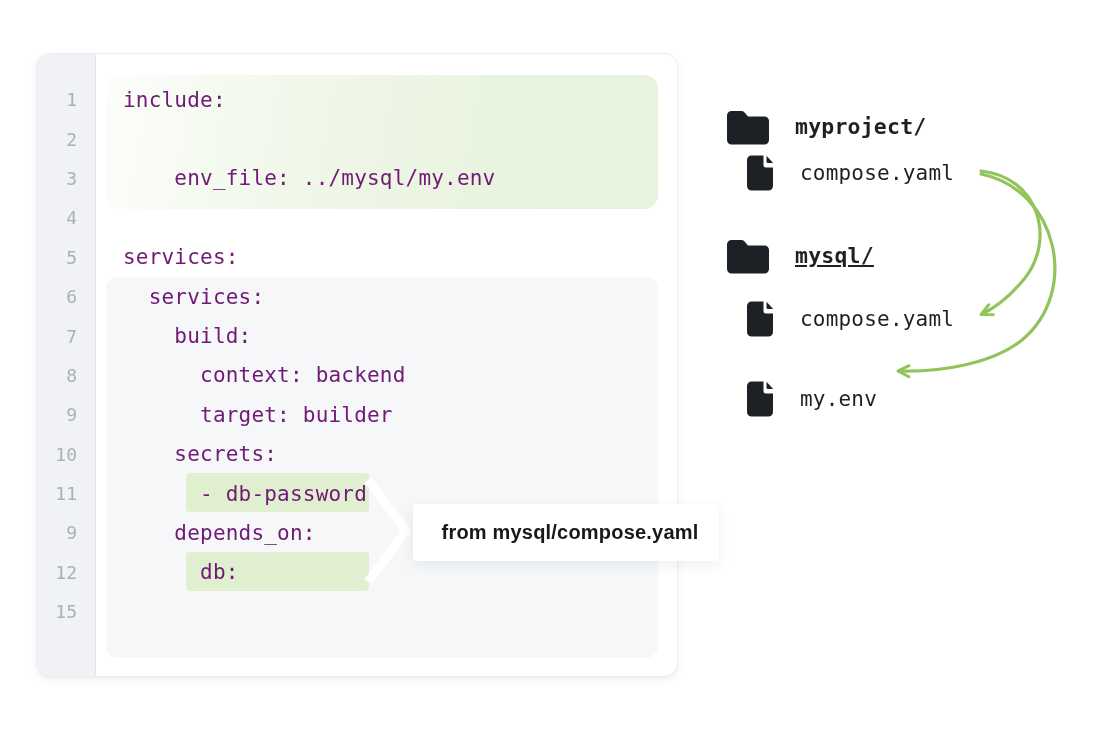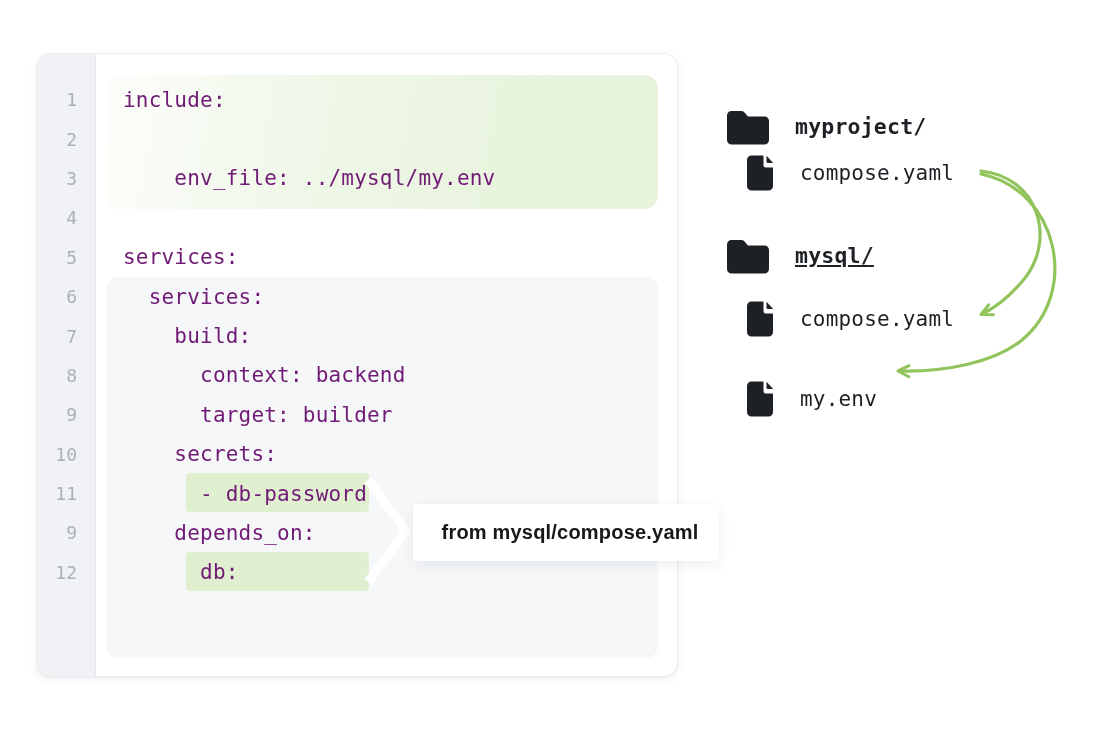--- a/index.html
+++ b/index.html
@@ -100,20 +100,24 @@
           <span class="src">      - db-password</span>
         </div>
       <div class="row">
           <span class="ln">9</span>
           <span class="src">    depends_on:</span>
         </div>
       <div class="row">
           <span class="ln">12</span>
           <span class="src">      db:</span>
         </div>
+      <div class="row">
+          <span class="ln">15</span>
+          <span class="src"></span>
+        </div>
     </div>
   </div>
 
   <svg class="chevron-svg" viewBox="0 0 1110 751" xmlns="http://www.w3.org/2000/svg">
     <polyline points="368,480 406,531 368,582" fill="none" stroke="#ffffff" stroke-width="9"></polyline>
   </svg>
 
   <div class="tooltip">
     <span>from mysql/compose.yaml</span>
   </div>

